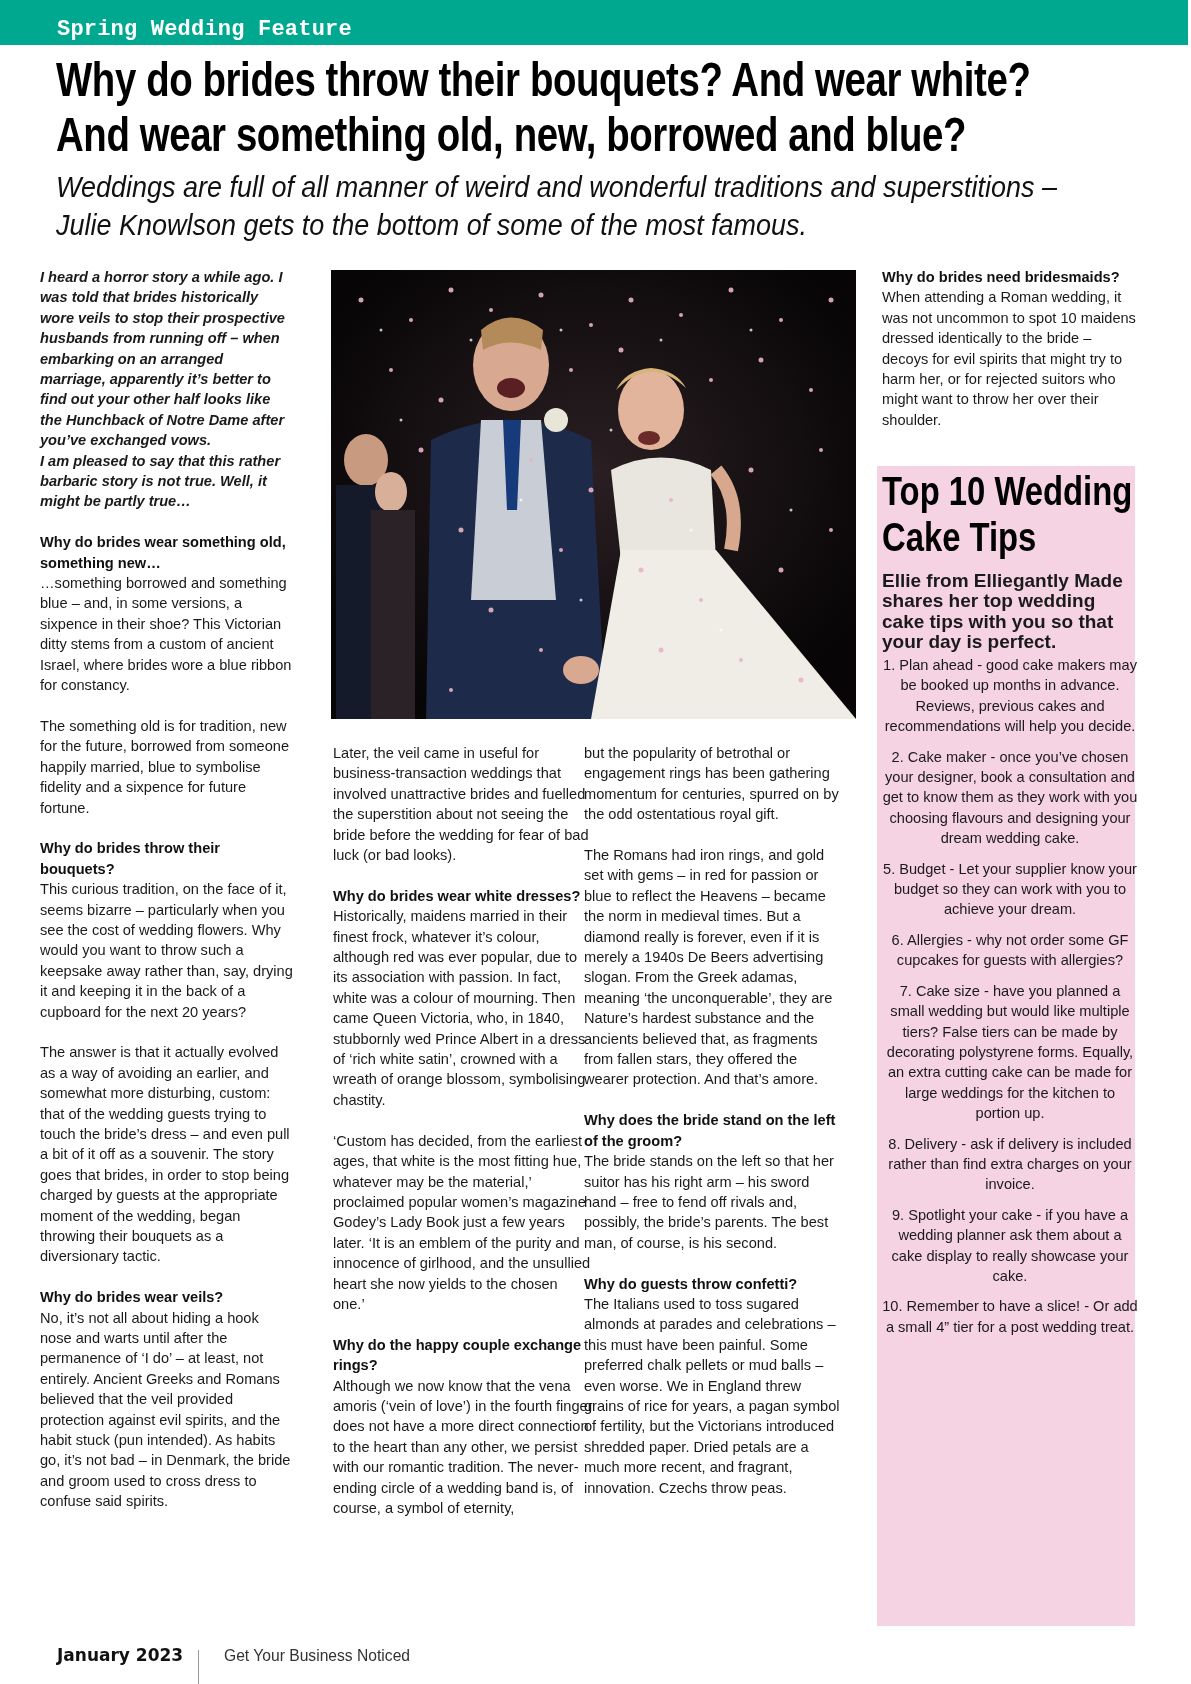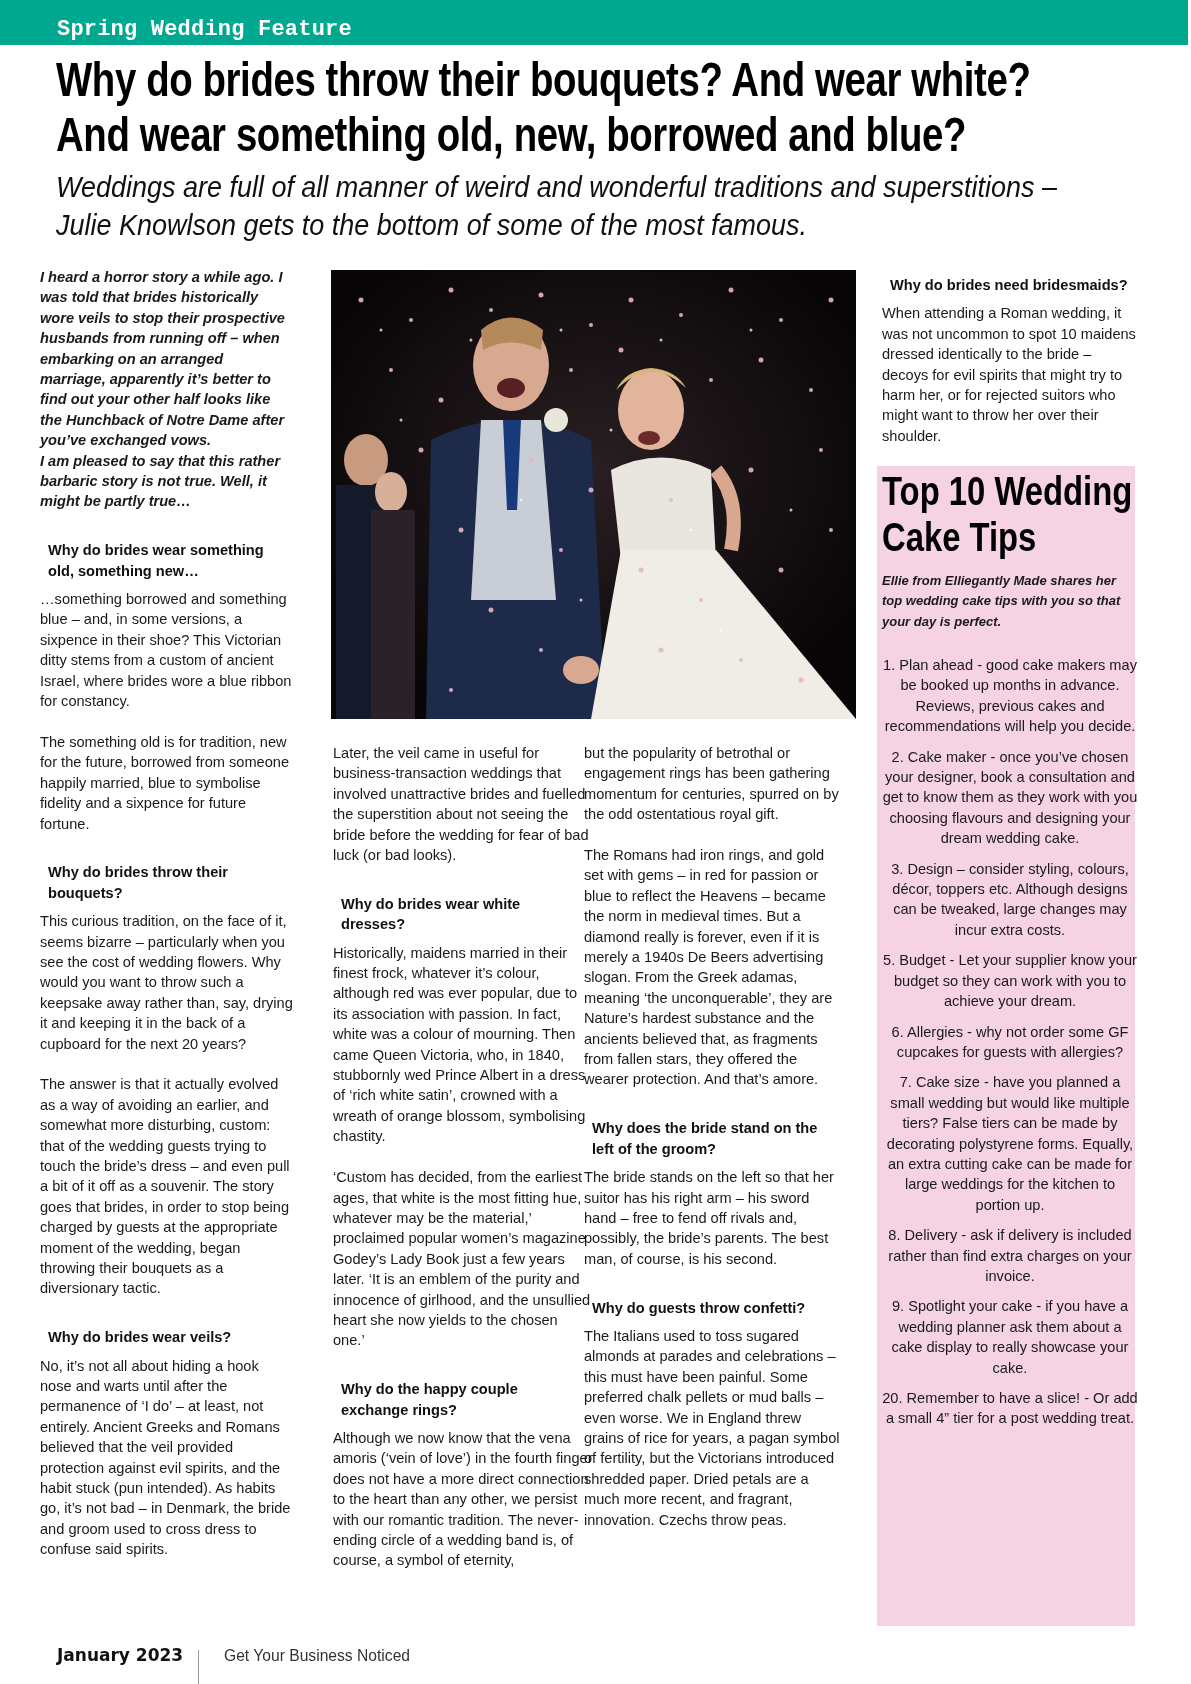--- a/index.html
+++ b/index.html
@@ -8,34 +8,34 @@
 
   .topbar { position: absolute; left: 0; top: 0; width: 1188px; height: 45px; background: #00a88f; }
   .kicker { position: absolute; left: 57px; top: 16px; font-family: Liberation Mono, monospace; font-weight: bold; font-size: 22px; color: #ffffff; line-height: 28px; letter-spacing: 0.2px; }
 
   .headline { position: absolute; left: 56px; top: 52px; width: 1120px; font-family: "Liberation Sans", sans-serif; font-weight: bold; font-size: 48px; line-height: 55px; color: #000; transform: scaleX(0.80); transform-origin: left top; width: 1400px; letter-spacing: -0.5px; }
   .standfirst { position: absolute; left: 56px; top: 168px; width: 1100px; font-family: "Liberation Sans", sans-serif; font-style: italic; font-size: 29px; line-height: 38px; color: #111; transform: scaleX(0.93); transform-origin: left top; width: 1180px; }
 
   .col { position: absolute; font-size: 14.6px; line-height: 20.4px; color: #1a1a1a; }
   .col p { margin: 0; }
   .col .gap { height: 20.4px; }
-  .col h3 { font-size: 14.6px; line-height: 20.4px; font-weight: bold; margin: 8px; color: #111; }
+  .col h3 { font-size: 14.6px; line-height: 20.4px; font-weight: bold; margin: 0; color: #111; }
   .intro { font-weight: bold; font-style: italic; }
 
   .col1 { left: 40px; top: 267px; width: 253px; }
   .col2 { left: 333px; top: 743px; width: 260px; }
   .col3 { left: 584px; top: 743px; width: 260px; }
   .col4 { left: 882px; top: 267px; width: 256px; }
 
   .photo { position: absolute; left: 331px; top: 270px; width: 525px; height: 449px; overflow: hidden; background: #0d0a0b; }
   .photo svg { display: block; }
 
   .tipsbox { position: absolute; left: 877px; top: 466px; width: 258px; height: 1160px; background: #f6d3e3; }
   .tips-title { position: absolute; left: 882px; top: 468px; width: 260px; font-family: "Liberation Sans", sans-serif; font-weight: bold; font-size: 40px; line-height: 46px; color: #000; transform: scaleX(0.82); transform-origin: left top; width: 320px; }
-  .tips-intro { position: absolute; left: 882px; top: 571px; width: 256px; font-weight: bold; font-style: italic; font-size: 13px; line-height: 20.4px; }
+  .tips-intro { position: absolute; left: 882px; top: 571px; width: 256px; font-weight: bold; font-size: 19px; line-height: 20.4px; }
   .tips-list { position: absolute; left: 882px; top: 655px; width: 256px; font-size: 14.6px; line-height: 20.4px; text-align: center; }
   .tips-list li { list-style: none; margin-bottom: 10px; }
 
   .footer-date { position: absolute; left: 57px; top: 1645px; font-family: "DejaVu Sans", sans-serif; font-weight: bold; font-size: 17px; color: #111; text-align: right; }
   .footer-divider { position: absolute; left: 198px; top: 1650px; width: 1px; height: 34px; background: #9a9a9a; }
   .footer-tag { position: absolute; left: 224px; top: 1646px; font-family: "Liberation Sans", sans-serif; font-size: 17px; color: #333; transform: scaleX(0.92); transform-origin: left top; }
 </style>
 </head>
 <body>
 
@@ -188,24 +188,23 @@
 
 <div class="tipsbox"></div>
 <div class="tips-title">
   <div>Top 10 Wedding</div>
   <div>Cake Tips</div>
 </div>
 <p class="tips-intro">Ellie from Elliegantly Made shares her top wedding cake tips with you so that your day is perfect.</p>
 <ul class="tips-list">
   <li>1. Plan ahead - good cake makers may be booked up months in advance. Reviews, previous cakes and recommendations will help you decide.</li>
   <li>2. Cake maker - once you’ve chosen your designer, book a consultation and get to know them as they work with you choosing flavours and designing your dream wedding cake.</li>
-  <li>3. Design – consider styling, colours, décor, toppers etc. Although designs can be tweaked, large changes may incur extra costs.</li>
   <li>5. Budget - Let your supplier know your budget so they can work with you to achieve your dream.</li>
   <li>6. Allergies - why not order some GF cupcakes for guests with allergies?</li>
   <li>7. Cake size - have you planned a small wedding but would like multiple tiers? False tiers can be made by decorating polystyrene forms. Equally, an extra cutting cake can be made for large weddings for the kitchen to portion up.</li>
   <li>8. Delivery - ask if delivery is included rather than find extra charges on your invoice.</li>
   <li>9. Spotlight your cake - if you have a wedding planner ask them about a cake display to really showcase your cake.</li>
-  <li>20. Remember to have a slice! - Or add a small 4” tier for a post wedding treat.</li>
+  <li>10. Remember to have a slice! - Or add a small 4” tier for a post wedding treat.</li>
 </ul>
 
 <div class="footer-date">January 2023</div>
 <div class="footer-divider"></div>
 <div class="footer-tag">Get Your Business Noticed</div>
 
 </body></html>

